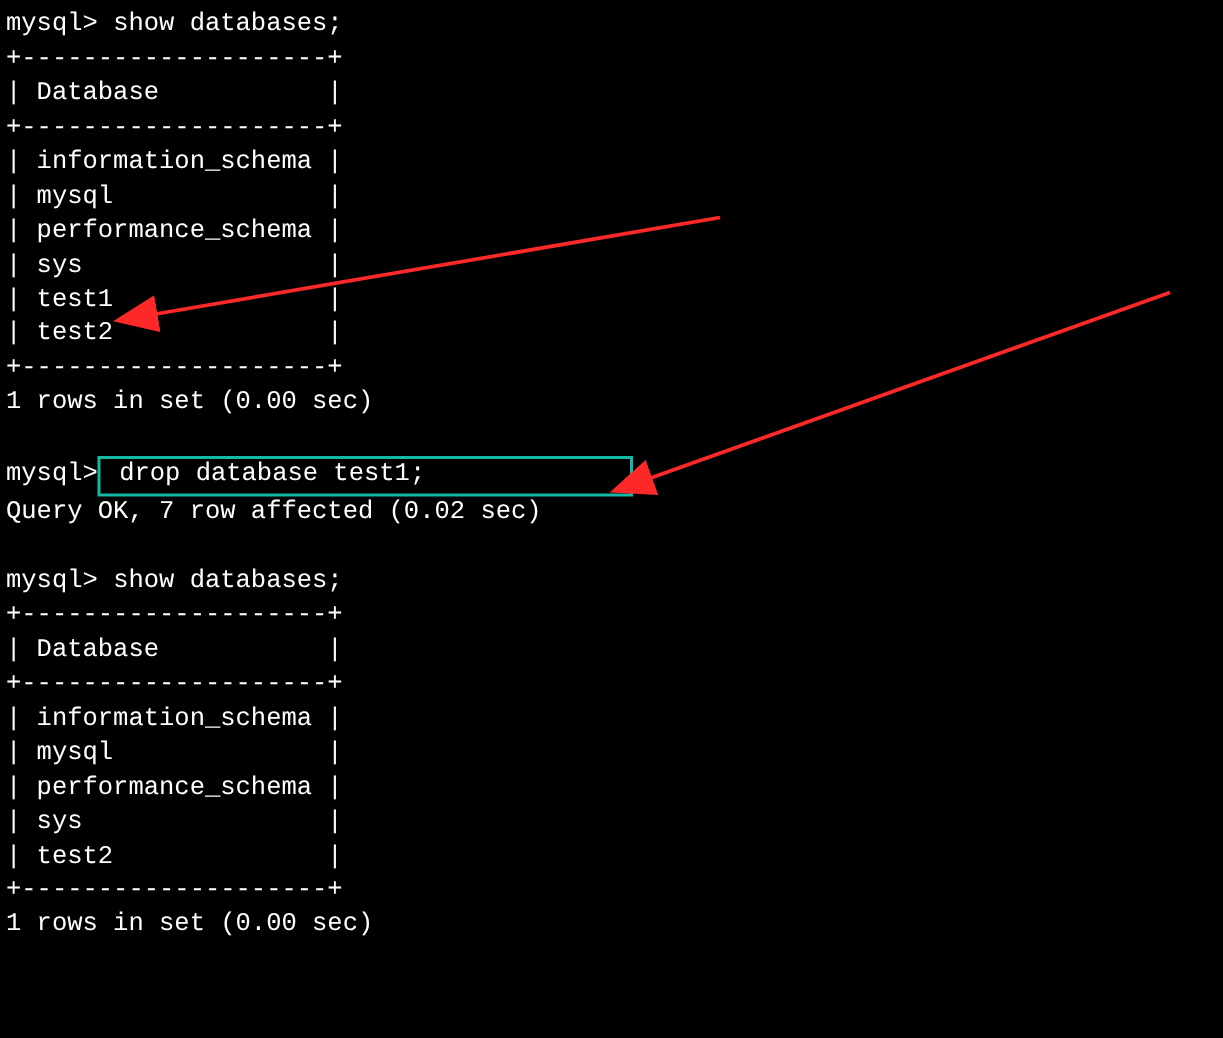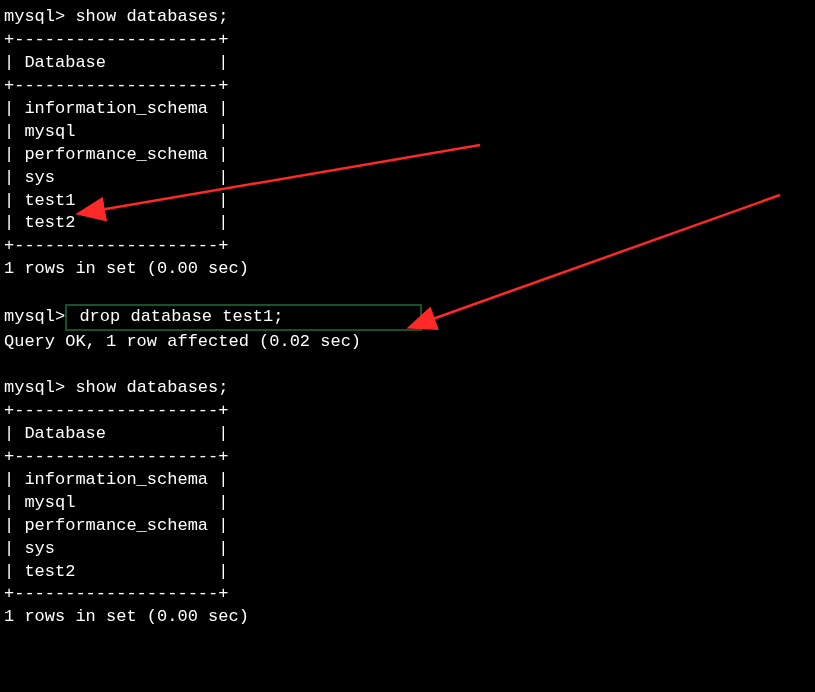--- a/index.html
+++ b/index.html
@@ -8,21 +8,21 @@
       font-family: Consolas, "Courier New", monospace;
       font-size: 17px;
       line-height: 1.35;
       margin: 0;
       padding: 6px 4px;
       width: 815px;
       box-sizing: border-box;
       position: relative;
     }
     .line { white-space: pre; }
-    .box { border: 2px solid #14532d; display: inline-block; padding: 0 4px 0 2px; white-space: pre; }
+    .box { border: 2px solid #14b8a6; display: inline-block; padding: 0 4px 0 2px; white-space: pre; }
     .arrow { position: absolute; }
     .watermark {
       position: absolute;
       color: #aaa;
       font-size: 13px;
       font-family: sans-serif;
     }
   </style>
 </head>
 <body>
@@ -34,21 +34,21 @@
 <div class="line">| information_schema |</div>
 <div class="line">| mysql              |</div>
 <div class="line">| performance_schema |</div>
 <div class="line">| sys                |</div>
 <div class="line">| test1              |</div>
 <div class="line">| test2              |</div>
 <div class="line">+--------------------+</div>
 <div class="line">1 rows in set (0.00 sec)</div>
 <div class="line">&nbsp;</div>
 <div class="line"><span>mysql&gt;</span><span class="box"> <span>drop database test1;</span>             </span></div>
-<div class="line">Query OK, 1 row affected (0.02 sec)</div>
+<div class="line">Query OK, 7 row affected (0.02 sec)</div>
 <div class="line">&nbsp;</div>
 <div class="line"><span>mysql&gt;</span> <span>show databases;</span></div>
 <div class="line">+--------------------+</div>
 <div class="line">| Database           |</div>
 <div class="line">+--------------------+</div>
 <div class="line">| information_schema |</div>
 <div class="line">| mysql              |</div>
 <div class="line">| performance_schema |</div>
 <div class="line">| sys                |</div>
 <div class="line">| test2              |</div>

